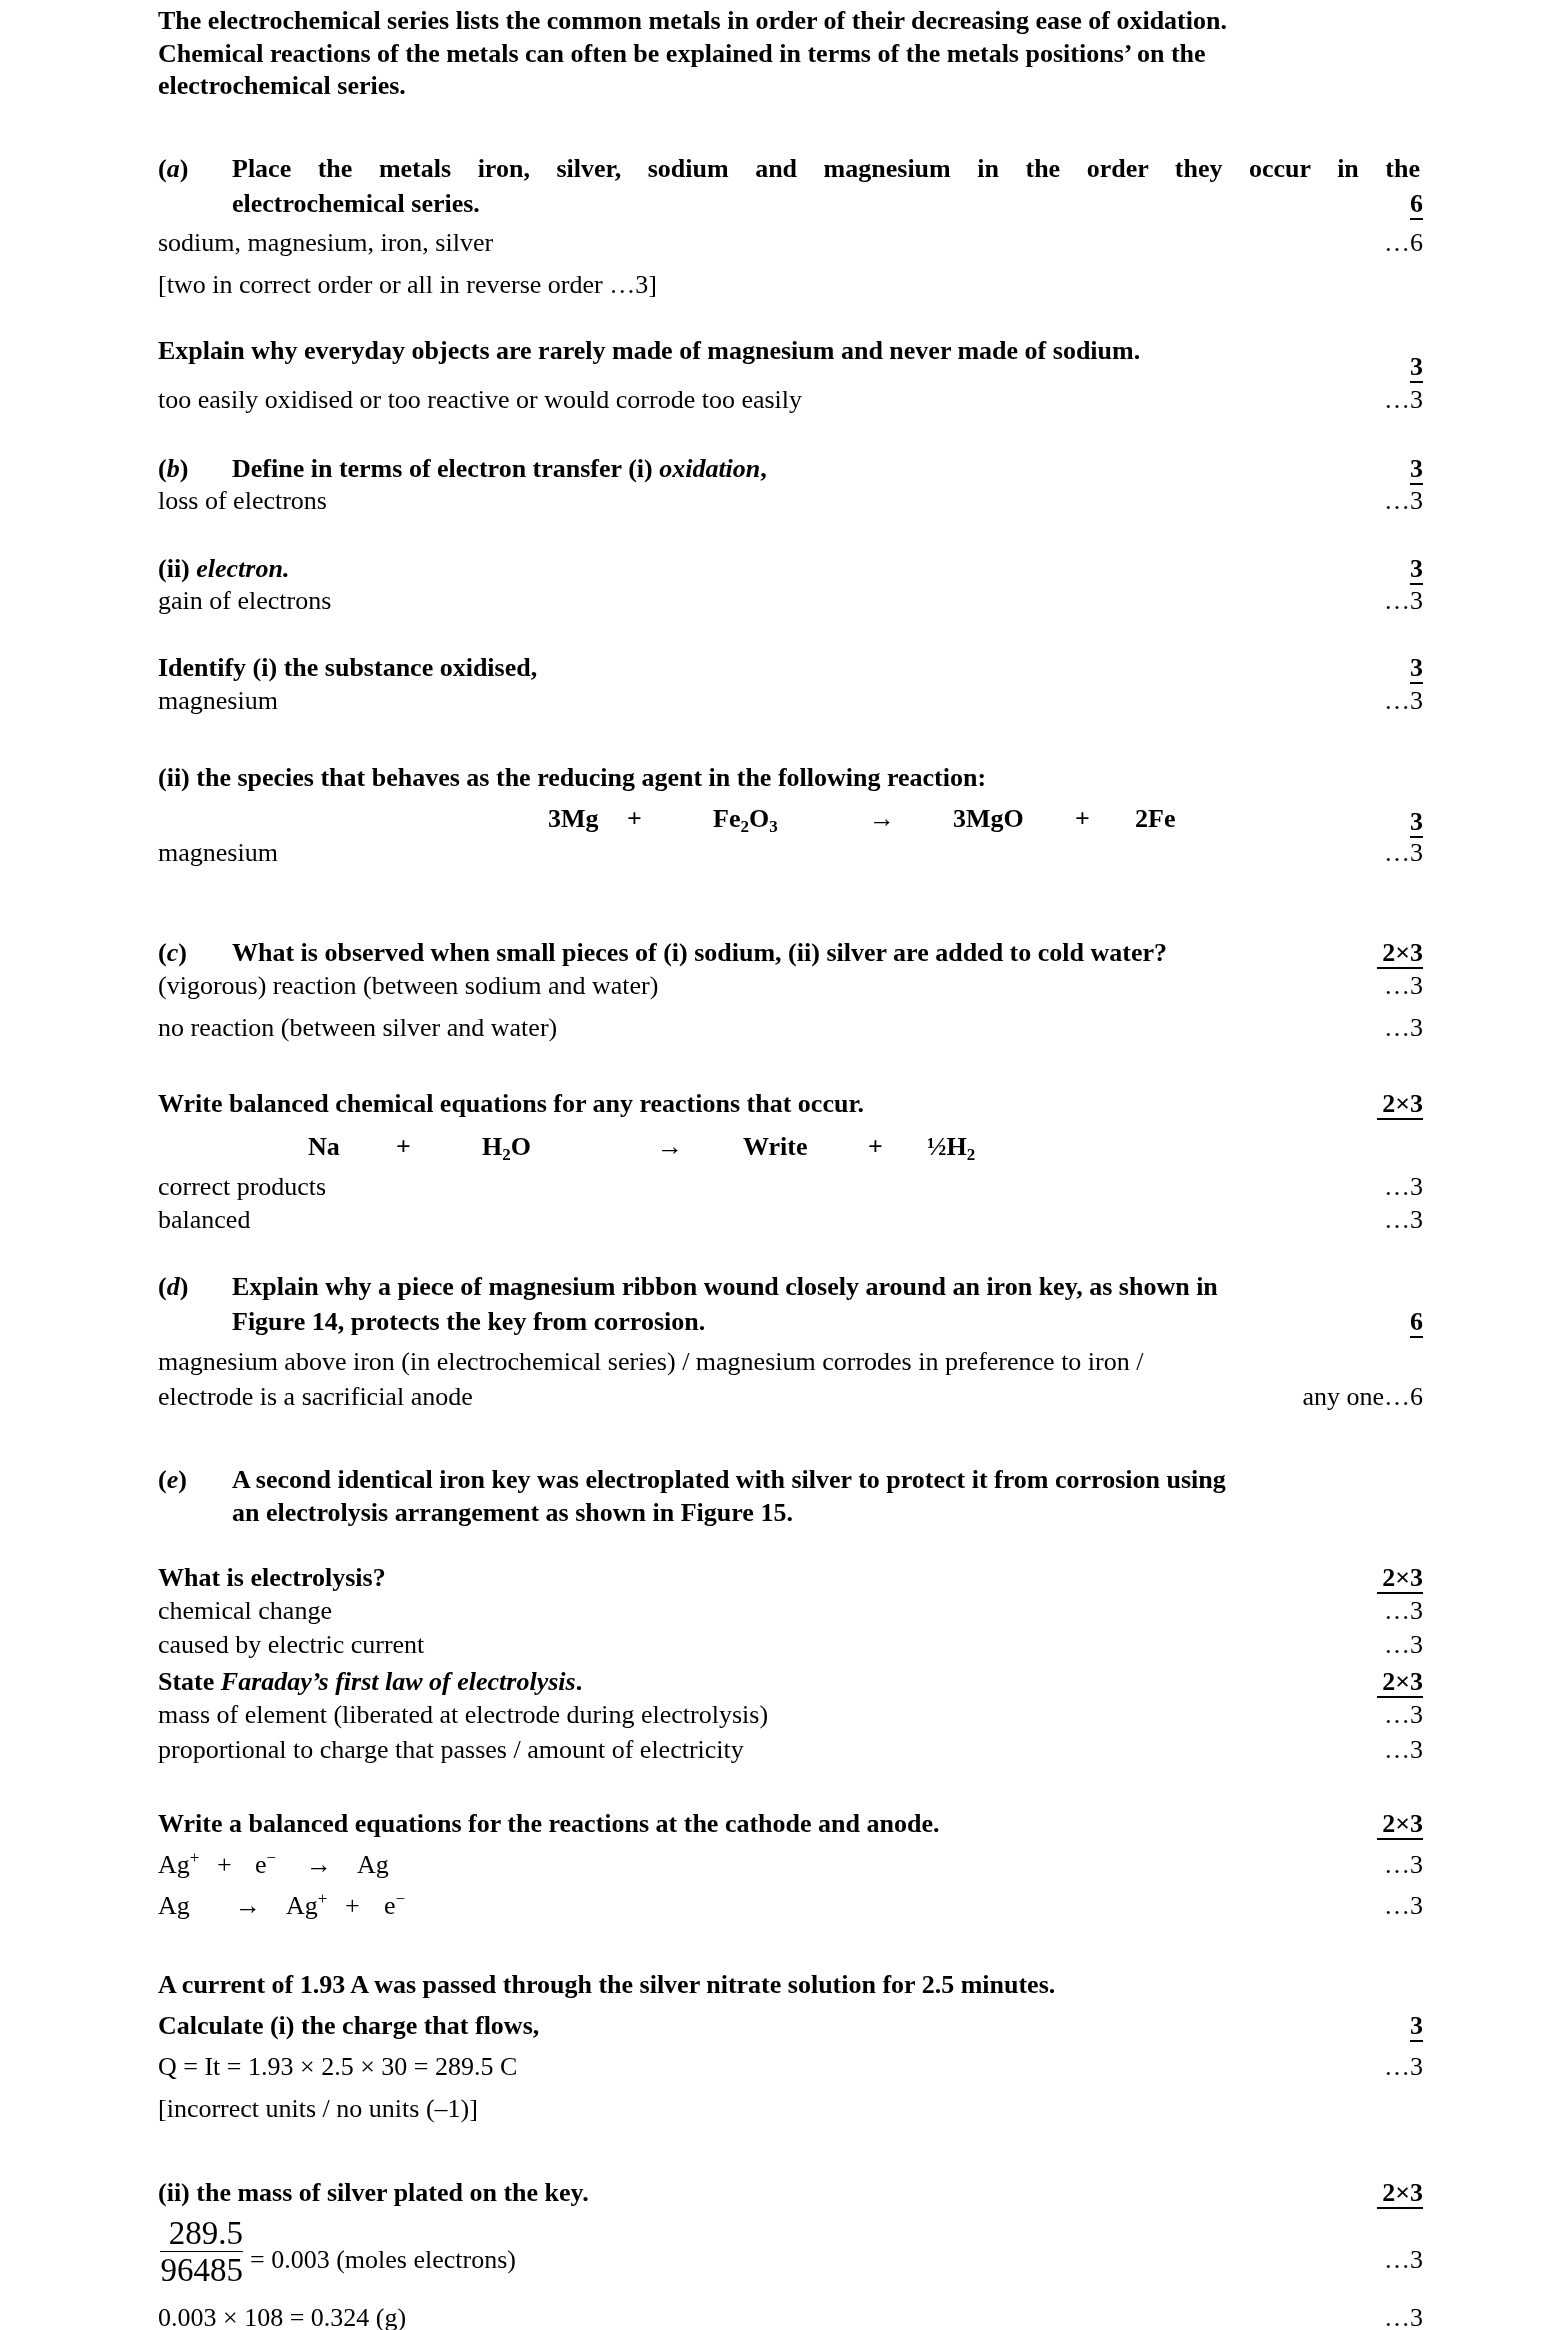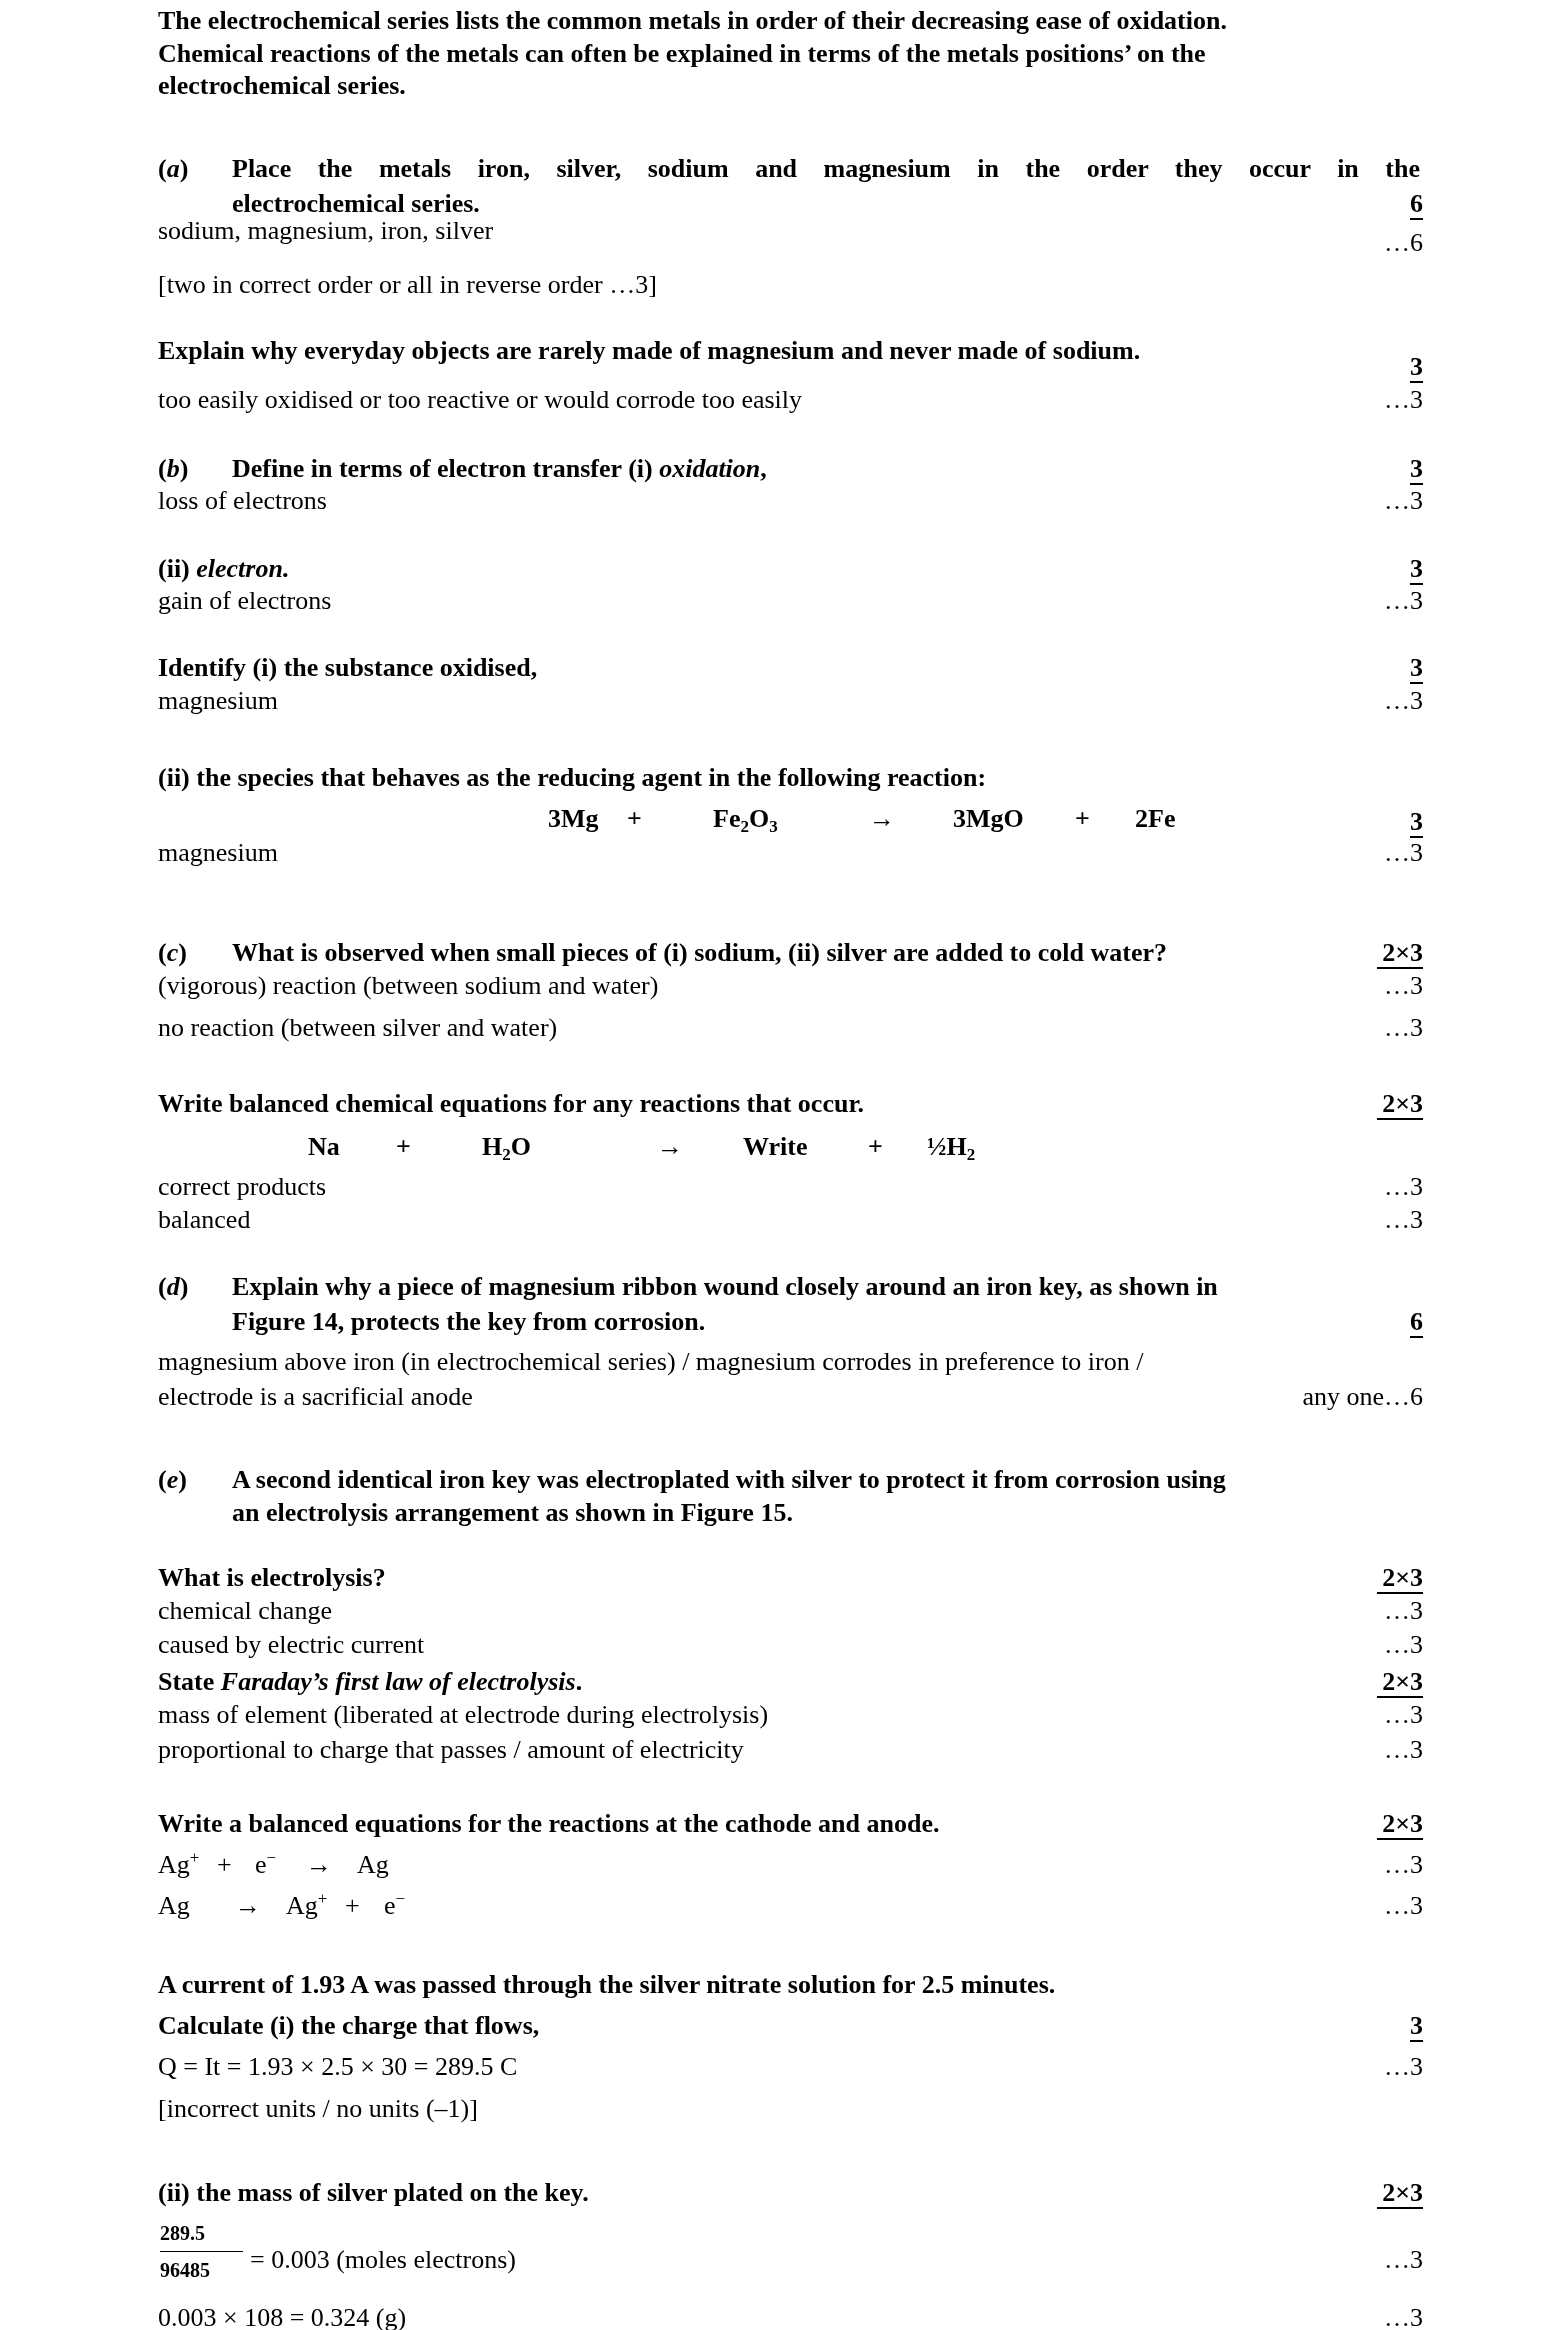--- a/index.html
+++ b/index.html
@@ -10,37 +10,37 @@
   .i { font-style:italic; }
   .ind { left:232px; }
   .mk { position:absolute; right:143px; font-size:26px; line-height:29px; white-space:nowrap; text-align:right; }
   .mk.u span { border-bottom:2.6px solid #000; padding:0 0 0 0; }
   .mk.u { font-weight:bold; }
   .mk.uw span { border-bottom:2.6px solid #000; padding-left:5.2px; }
   .eq { position:absolute; font-size:26px; line-height:29px; font-weight:bold; white-space:nowrap; }
   .eqn { position:absolute; font-size:26px; line-height:29px; white-space:nowrap;text-align:center; }
   sub { font-size:17px; vertical-align:-5.2px; line-height:0; }
   sup { font-size:17px; vertical-align:10.3px; line-height:0; }
-  .frac { position:absolute; left:160px; top:2219px; font-size:20px; width:83px; text-align:left;font-weight:bold; }
+  .frac { position:absolute; left:160px; top:2219px; font-size:33px; width:83px; text-align:right; }
   .frac .num { display:block; line-height:29px; border-bottom:1.7px solid #000; padding-bottom:3.4px; }
   .frac .den { display:block; line-height:29px; padding-top:3.4px; }
   .justify { width:1222px; text-align:justify; text-align-last:justify; }
 </style>
 </head>
 <body>
 
 <div class="ln b" style="top:6px">The electrochemical series lists the common metals in order of their decreasing ease of oxidation.</div>
 <div class="ln b" style="top:39px">Chemical reactions of the metals can often be explained in terms of the metals positions’ on the</div>
 <div class="ln b" style="top:71px">electrochemical series.</div>
 
 <div class="ln b" style="top:154px">(<span class="i">a</span>)</div>
 <div class="ln b ind justify" style="top:154px;width:1188px">Place the metals iron, silver, sodium and magnesium in the order they occur in the</div>
 <div class="ln b ind" style="top:189px">electrochemical series.</div>
 <div class="mk u" style="top:189px"><span>6</span></div>
-<div class="ln" style="top:216px">sodium, magnesium, iron, silver</div>
+<div class="ln" style="top:228px">sodium, magnesium, iron, silver</div>
 <div class="mk" style="top:228px">…6</div>
 <div class="ln" style="top:270px">[two in correct order or all in reverse order   …3]</div>
 
 <div class="ln b" style="top:336px">Explain why everyday objects are rarely made of magnesium and never made of sodium.</div>
 <div class="mk u" style="top:352px"><span>3</span></div>
 <div class="ln" style="top:385px">too easily oxidised or too reactive or would corrode too easily</div>
 <div class="mk" style="top:385px">…3</div>
 
 <div class="ln b" style="top:454px">(<span class="i">b</span>)</div>
 <div class="ln b ind" style="top:454px"><span>Define in terms of electron transfer (i) </span><span class="i">oxidation</span><span>,</span></div>

